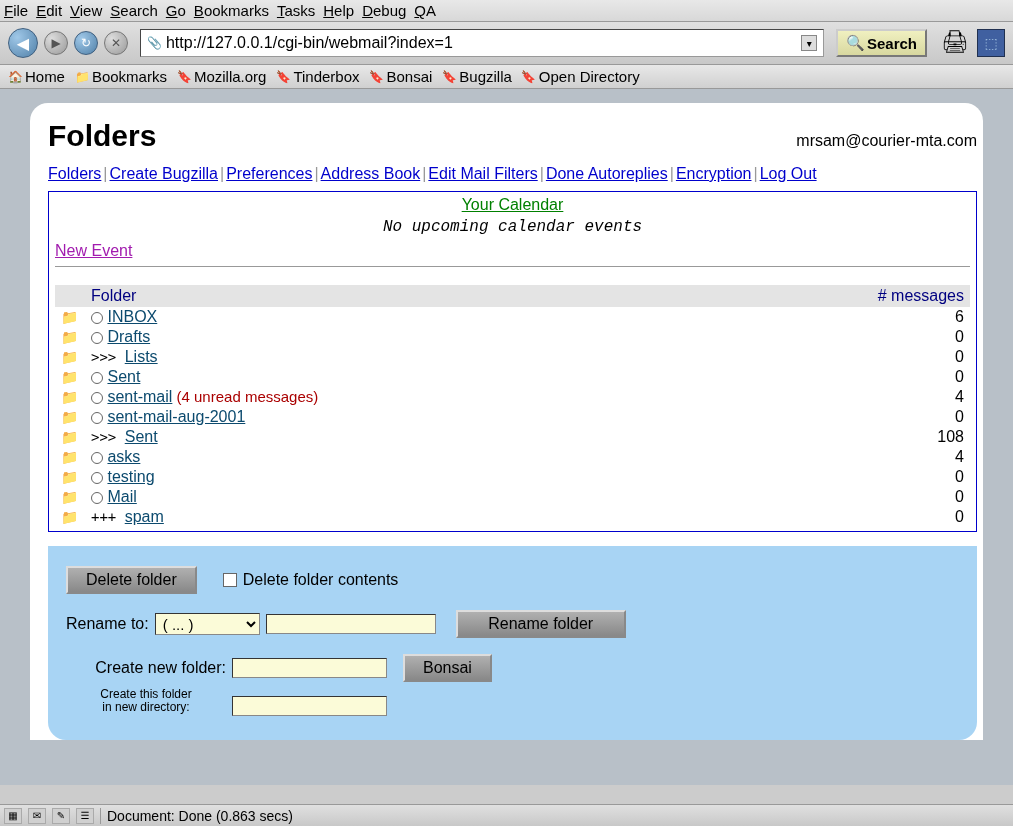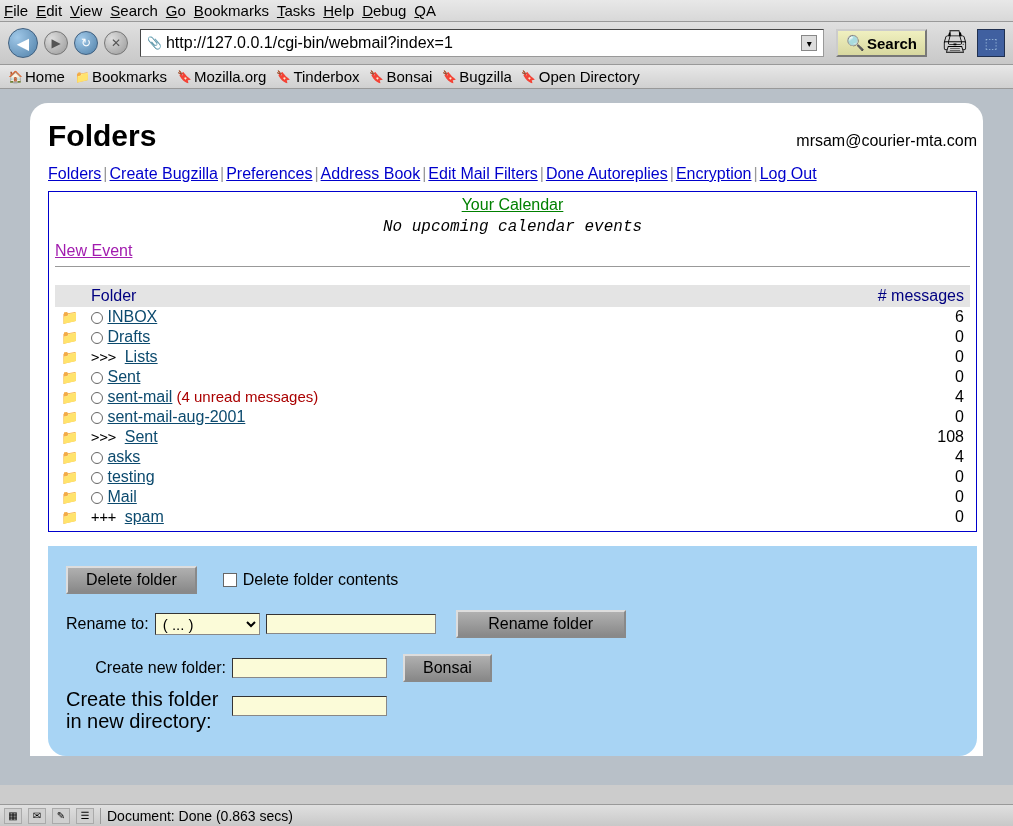--- a/index.html
+++ b/index.html
@@ -139,21 +139,21 @@
 input.old-text { width:170px; height:20px;}
 .old-button {
   background: linear-gradient(#b0b0b0,#888);
   border: 2px outset #ddd;
   padding: 3px 18px;
   font-size:16px;
   cursor:pointer;
 }
 .checkbox-old { width:14px; height:14px; border:1px solid #666; background:#fff; display:inline-block; vertical-align:middle;}
 .create-section .row2 { display:flex; align-items:flex-start; gap:6px; margin-top:6px;}
-.multiline-label { text-align:left; width:160px; font-size:20px; line-height:1.1;}
+.multiline-label { text-align:center; width:160px; font-size:12px; line-height:1.1;}
 
 .statusbar {
   position: fixed; bottom: 0; left: 0; right: 0;
   height: 22px;
   background: linear-gradient(#e0e0e0,#c8c8c8);
   border-top:1px solid #999;
   display:flex; align-items:center;
   font-size:14px;
   gap:6px; padding:0 4px;
 }

